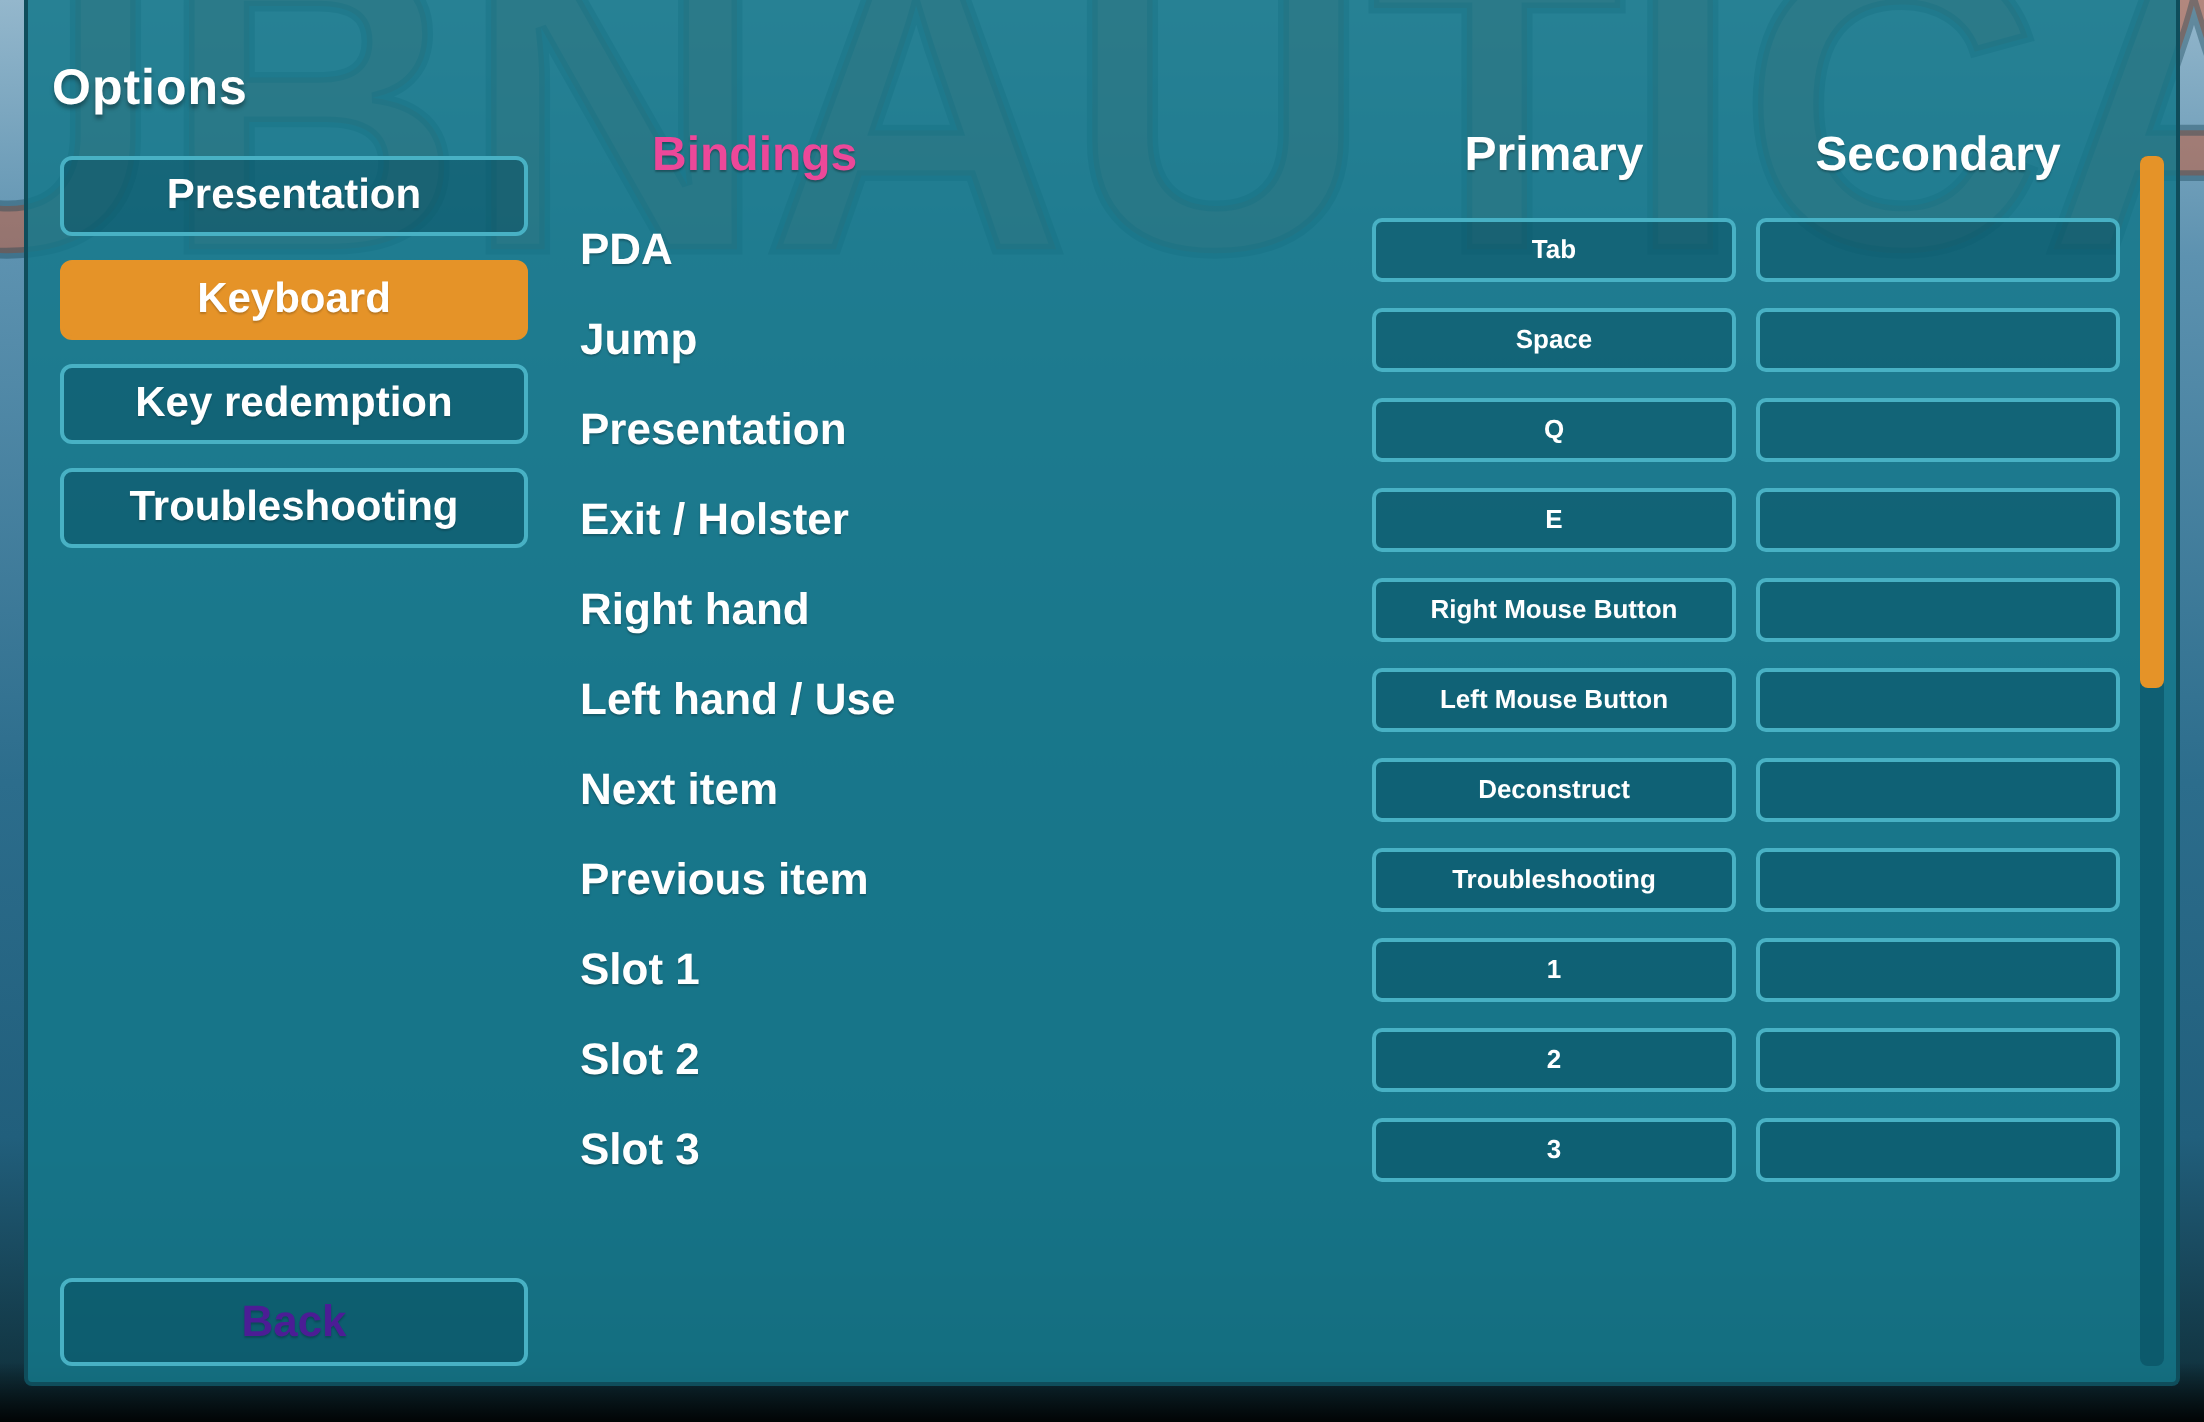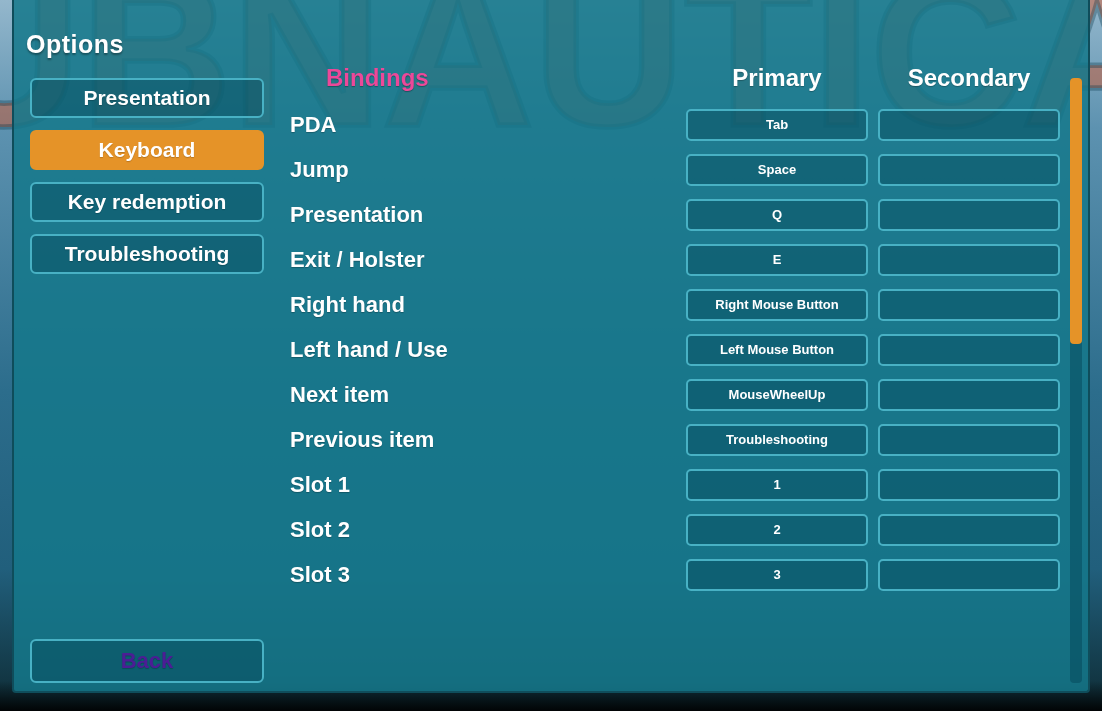--- a/index.html
+++ b/index.html
@@ -288,21 +288,21 @@
       </div>
 
       <div class="row">
         <div class="row-label">Left hand / Use</div>
         <div class="bind-slot">Left Mouse Button</div>
         <div class="bind-slot"></div>
       </div>
 
       <div class="row">
         <div class="row-label">Next item</div>
-        <div class="bind-slot">MouseWheelUp</div>
+        <div class="bind-slot">Deconstruct</div>
         <div class="bind-slot"></div>
       </div>
 
       <div class="row">
         <div class="row-label">Previous item</div>
         <div class="bind-slot">Troubleshooting</div>
         <div class="bind-slot"></div>
       </div>
 
       <div class="row">

